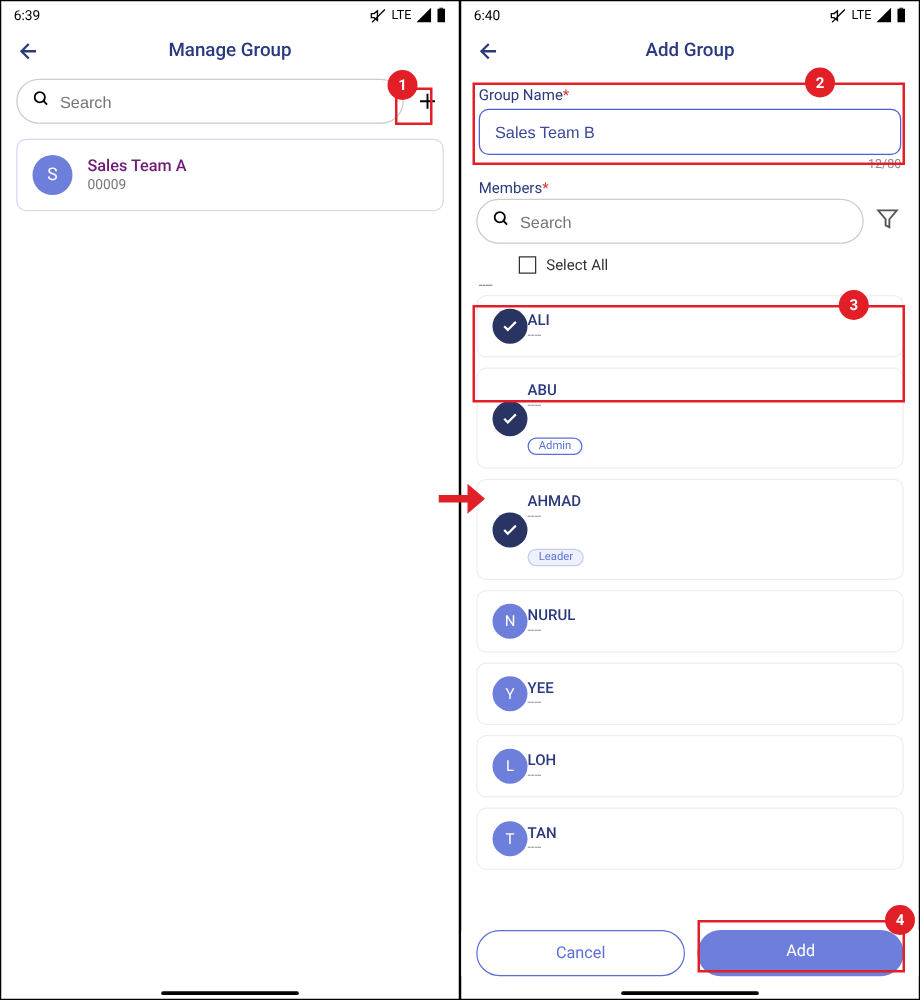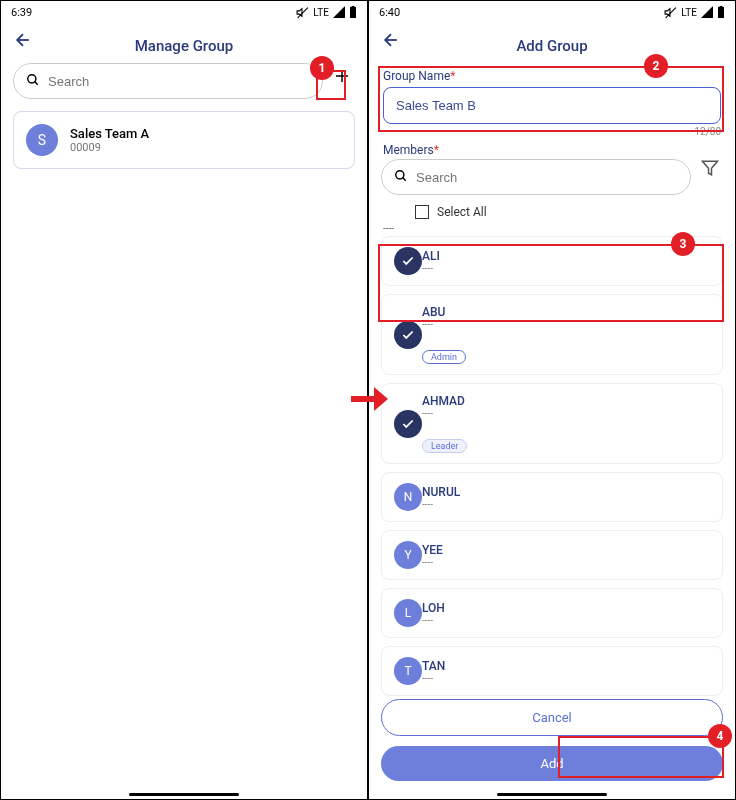--- a/index.html
+++ b/index.html
@@ -1,51 +1,51 @@
 <!DOCTYPE html>
 <html><head>
 <meta charset="utf-8">
 <style>
   * { box-sizing: border-box; margin: 0; padding: 0; }
   body { font-family: -apple-system, BlinkMacSystemFont, "Segoe UI", Roboto, Arial, sans-serif; background: #fff; width: 736px; height: 800px; position: relative; }
   .container { display: flex; width: 736px; height: 800px; position: relative; }
   .phone { width: 432px; height: 800px; border: 1px solid #000; position: relative; background: #fff; overflow: hidden; }
   .status-bar { display: flex; justify-content: space-between; align-items: center; padding: 4px 10px; font-size: 11px; color: #000; height: 22px; }
   .status-right { display: flex; align-items: center; gap: 4px; font-size: 10px; }
-  .header { display: flex; align-items: flex-end; padding: 8px 12px; height: 40px; }
+  .header { display: flex; align-items: flex-start; padding: 8px 12px; height: 40px; }
   .back { font-size: 20px; color: #2a3a7d; cursor: pointer; }
   .title { flex: 1; text-align: center; color: #2a3a7d; font-size: 15px; font-weight: 500; margin-left: -20px; }
-  .search-row { display: flex; align-items: flex-start; padding: 0 12px; gap: 6px; }
+  .search-row { display: flex; align-items: center; padding: 0 12px; gap: 6px; }
   .search-box { flex: 1; display: flex; align-items: center; border: 1px solid #ccc; border-radius: 18px; padding: 6px 12px; height: 36px; }
   .search-icon { font-size: 14px; color: #333; margin-right: 8px; }
   .search-input { border: none; outline: none; flex: 1; font-size: 13px; background: transparent; }
   .plus-btn { width: 26px; height: 26px; display: flex; align-items: center; justify-content: center; font-size: 20px; color: #000; cursor: pointer; }
   .group-card { margin: 12px; border: 1px solid #d5d9ef; border-radius: 8px; padding: 12px; display: flex; align-items: center; gap: 12px; }
   .avatar { width: 32px; height: 32px; border-radius: 50%; background: #6e7fdb; color: #fff; display: flex; align-items: center; justify-content: center; font-size: 14px; }
-  .group-name { color: #000000; font-size: 13px; font-weight: 500; }
+  .group-name { color: #701a75; font-size: 13px; font-weight: 500; }
   .group-id { color: #777; font-size: 11px; }
 
   .label { color: #2a3a7d; font-size: 12px; margin: 6px 14px 2px; }
   .req { color: #d83a3a; }
   .name-input-wrap { margin: 4px 14px 0; border-radius: 12px; }
   .name-input { width: 100%; border: 1.5px solid #4a60d6; border-radius: 8px; padding: 10px 12px; font-size: 13px; color: #3a4a9a; outline: none; }
   .counter { text-align: right; font-size: 10px; color: #888; margin: 2px 14px 4px; }
   .filter-icon { font-size: 16px; color: #555; cursor: pointer; padding: 0 4px; }
   .select-all { display: flex; align-items: center; gap: 8px; margin: 10px 14px 4px; font-size: 12px; color: #333; padding-left: 32px; }
   .checkbox { width: 14px; height: 14px; border: 1.5px solid #333; }
   .divider-label { font-size: 10px; color: #666; margin: 2px 14px; }
   .member-list { padding: 0 12px; }
   .member-card { border: 1px solid #eee; border-radius: 8px; padding: 10px 12px; display: flex; align-items: center; margin-bottom: 8px; background: #fff; }
   .check-circle { width: 28px; height: 28px; border-radius: 50%; background: #2a3463; color: #fff; display: flex; align-items: center; justify-content: center; font-size: 13px; }
   .letter-circle { width: 28px; height: 28px; border-radius: 50%; background: #6e7fdb; color: #fff; display: flex; align-items: center; justify-content: center; font-size: 12px; }
   .member-name { color: #2a3a7d; font-size: 12px; font-weight: 500; }
   .member-sub { color: #888; font-size: 10px; }
   .badge { display: inline-block; border: 1px solid #5a70d6; color: #5a70d6; border-radius: 10px; padding: 1px 8px; font-size: 9px; margin-top: 20px; }
   .badge.leader { border-color: #c5ccf0; background: #eef0fb; color: #5a70d6; }
-  .footer { position: absolute; bottom: 18px; left: 0; right: 0; display: flex; gap: 10px; padding: 0 12px; background: #fff; flex-direction: column; }
+  .footer { position: absolute; bottom: 18px; left: 0; right: 0; display: flex; gap: 10px; padding: 0 12px; background: #fff; }
   .btn { flex: 1; border-radius: 20px; padding: 10px 0; text-align: center; font-size: 13px; cursor: pointer; }
   .btn-cancel { border: 1px solid #5a70d6; color: #5a70d6; background: #fff; }
   .btn-add { background: #6e7fdb; color: #fff; border: none; }
   .bottom-bar { position: absolute; bottom: 3px; left: 50%; transform: translateX(-50%); width: 110px; height: 3px; background: #000; border-radius: 2px; }
 
   .callout { position: absolute; width: 24px; height: 24px; background: #e21e26; color: #fff; border-radius: 50%; display: flex; align-items: center; justify-content: center; font-size: 12px; font-weight: bold; z-index: 20; }
   .highlight { position: absolute; border: 2px solid #e21e26; z-index: 10; pointer-events: none; }
   .arrow { position: absolute; left: 350px; top: 385px; z-index: 30; color: #e21e26; }
   .arrow svg { display: block; }
 

